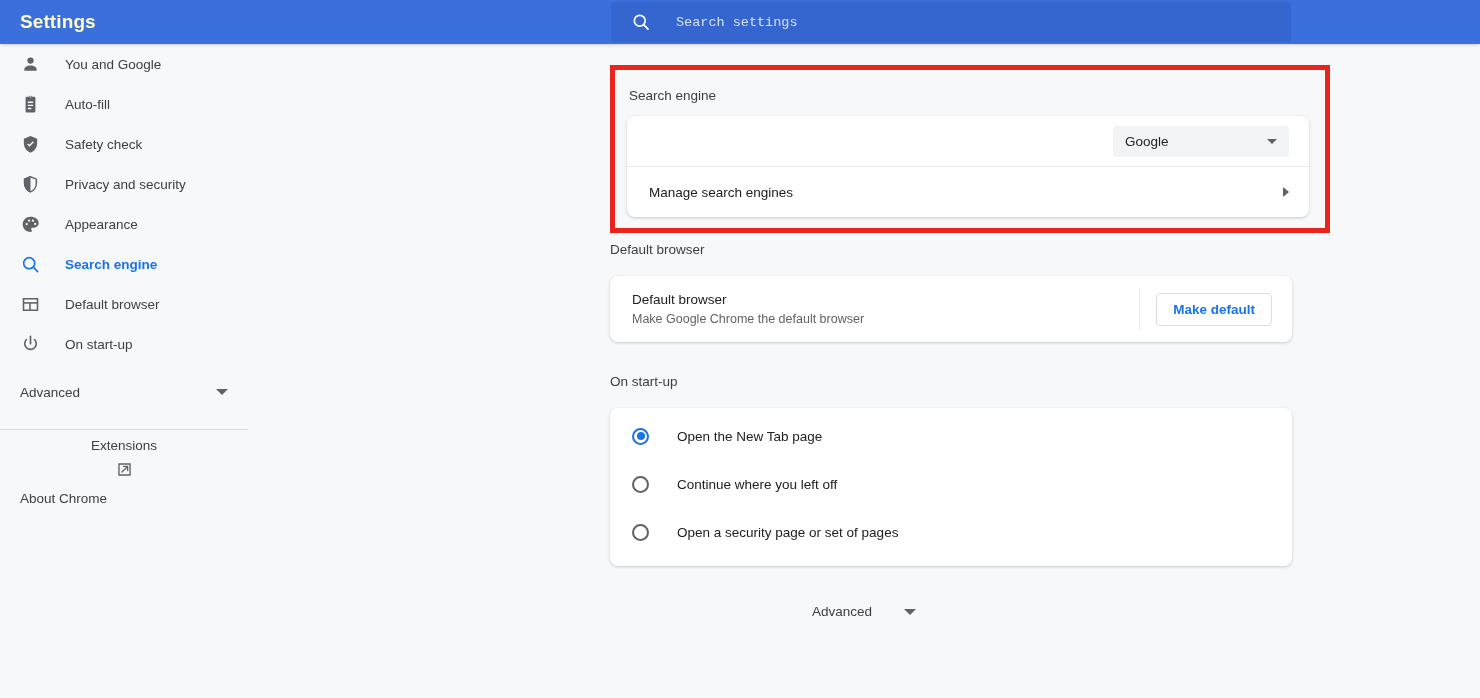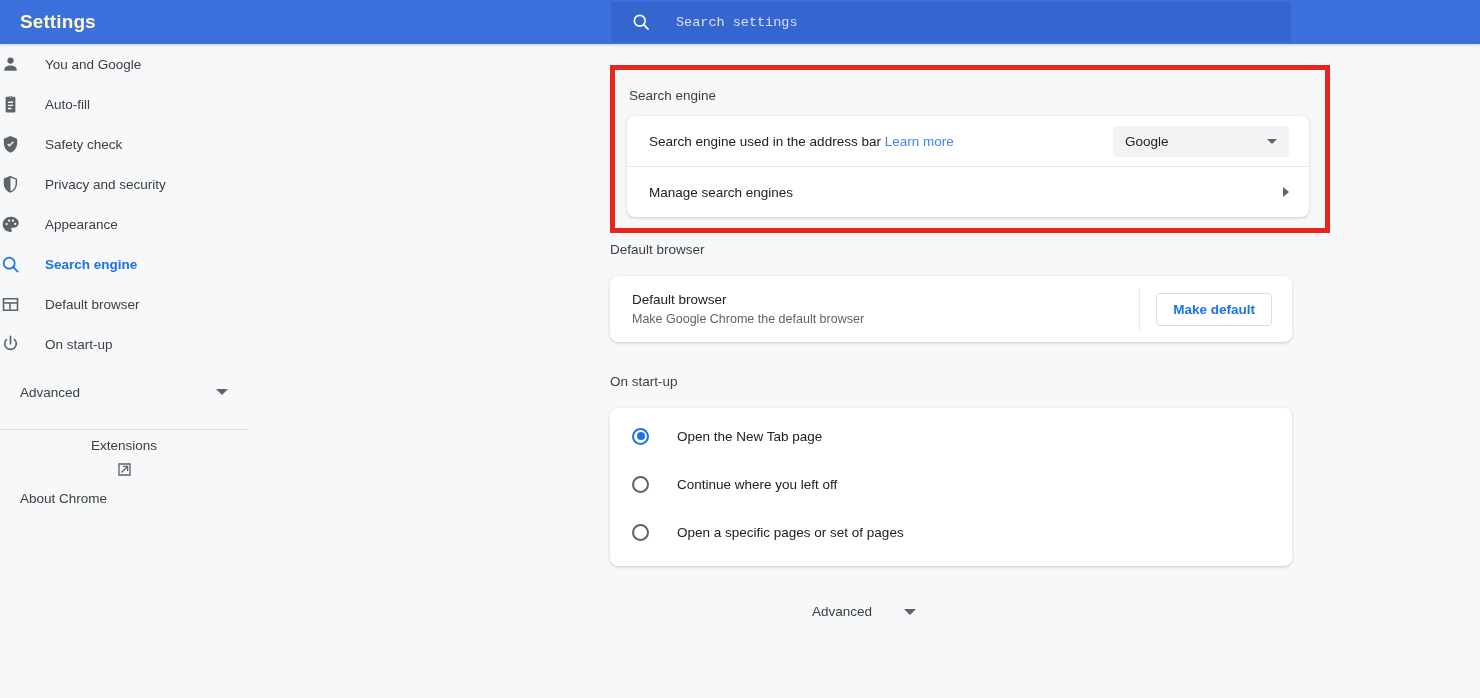--- a/index.html
+++ b/index.html
@@ -74,20 +74,21 @@
     width: 248px;
     height: 654px;
     background: #f7f8fa;
     z-index: 10;
   }
   .nav-item {
     position: relative;
     height: 40px;
     display: flex;
     align-items: center;
+    padding-left: 20px;
     cursor: pointer;
     box-sizing: border-box;
   }
   .nav-ico {
     width: 21px; height: 21px;
     flex: 0 0 21px;
     display: block;
     fill: #5f6368;
   }
   .nav-label {
@@ -404,23 +405,20 @@
   </div>
 </div>
 
 <div class="main">
 
   <div id="search-engine-section">
     <div id="se-title" class="section-title">Search engine</div>
 
     <div id="se-card" class="card">
       <div class="card-row se-row">
-        <span class="row-text"><span>Search engine used in the address bar</span>
-          <span class="link-blue">Learn more</span>
-        </span>
         <div class="se-select">
           <span class="se-select-val">Google</span>
           <span class="caret-sm"></span>
         </div>
       </div>
 
       <div class="hairline"></div>
 
       <div class="card-row se-row">
         <span class="row-text">Manage search engines</span>
@@ -449,21 +447,21 @@
       <div class="radio-row">
         <span class="radio checked"></span>
         <span class="radio-label">Open the New Tab page</span>
       </div>
       <div class="radio-row">
         <span class="radio"></span>
         <span class="radio-label">Continue where you left off</span>
       </div>
       <div class="radio-row">
         <span class="radio"></span>
-        <span class="radio-label">Open a specific pages or set of pages</span>
+        <span class="radio-label">Open a security page or set of pages</span>
       </div>
     </div>
   </div>
 
   <div id="advanced-footer">
     <span class="adv-txt">Advanced</span>
     <span class="caret-down"></span>
   </div>
 
 </div>

